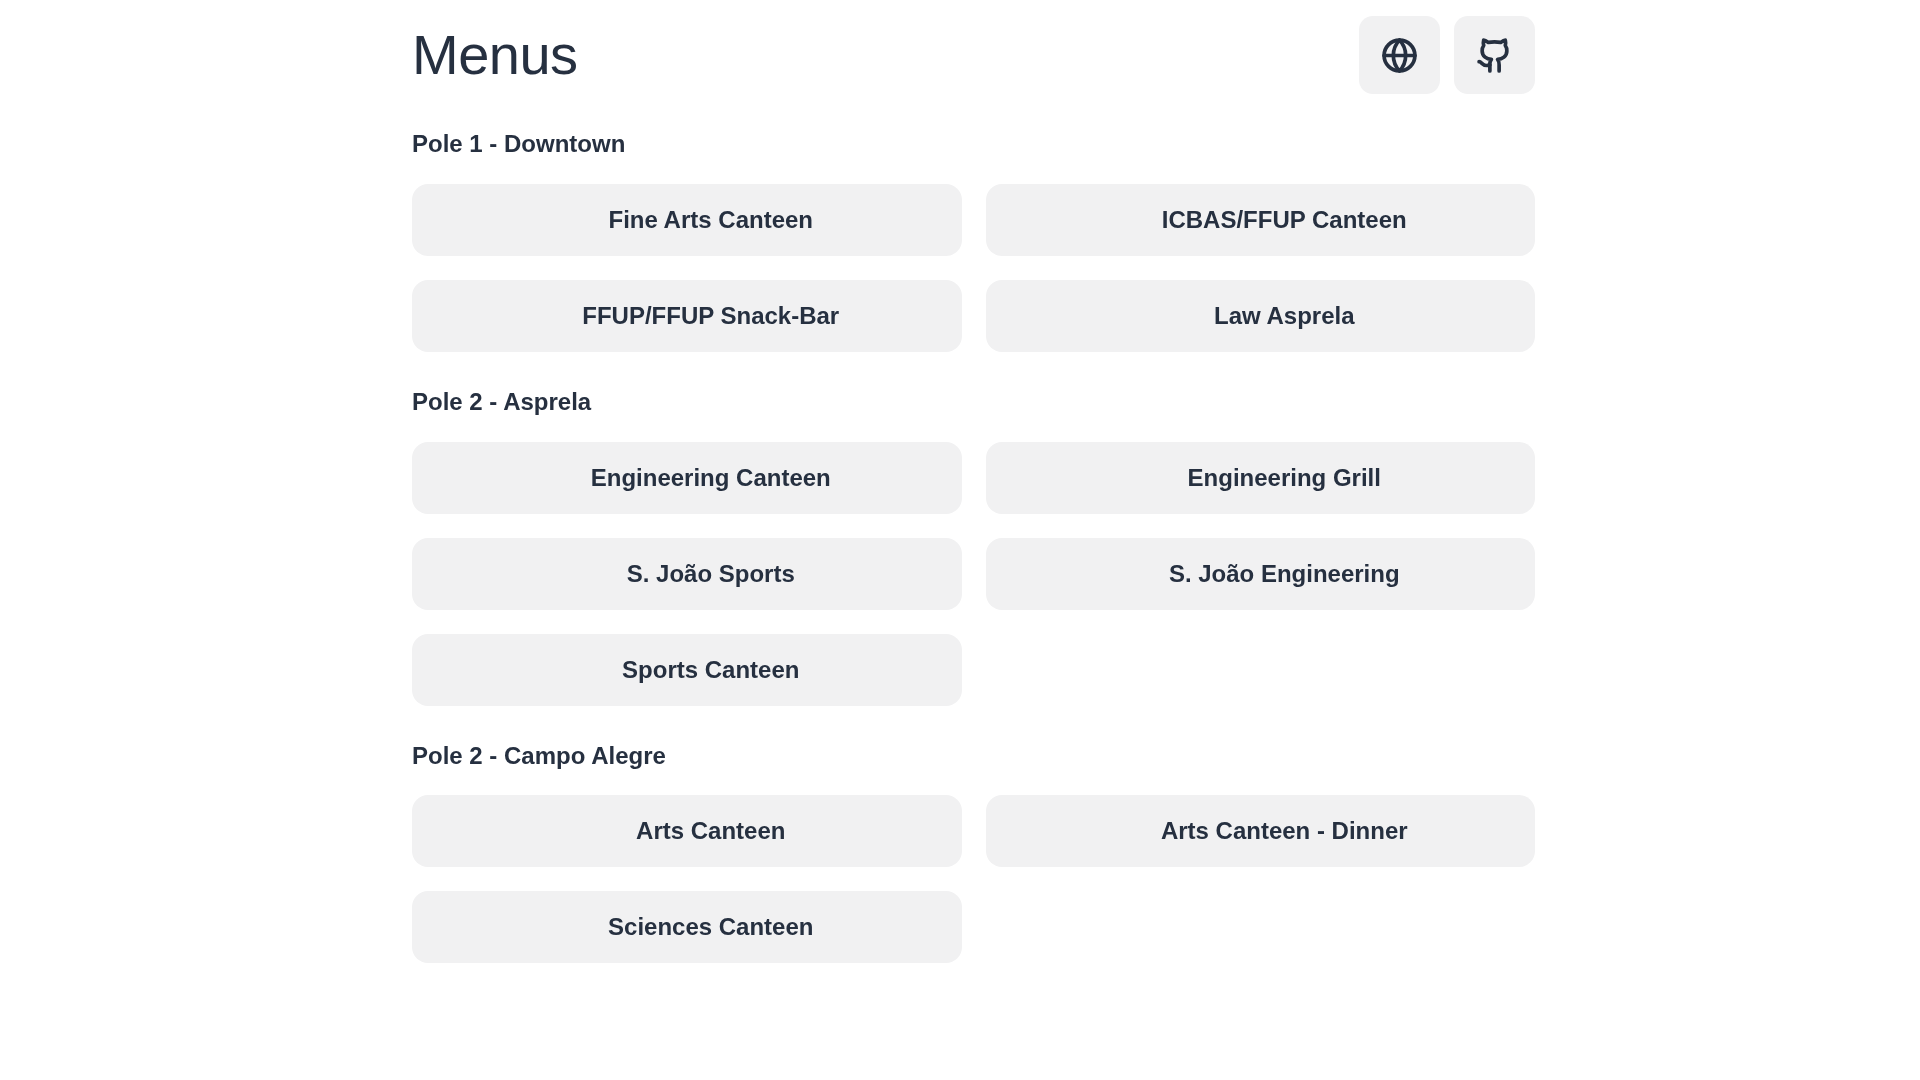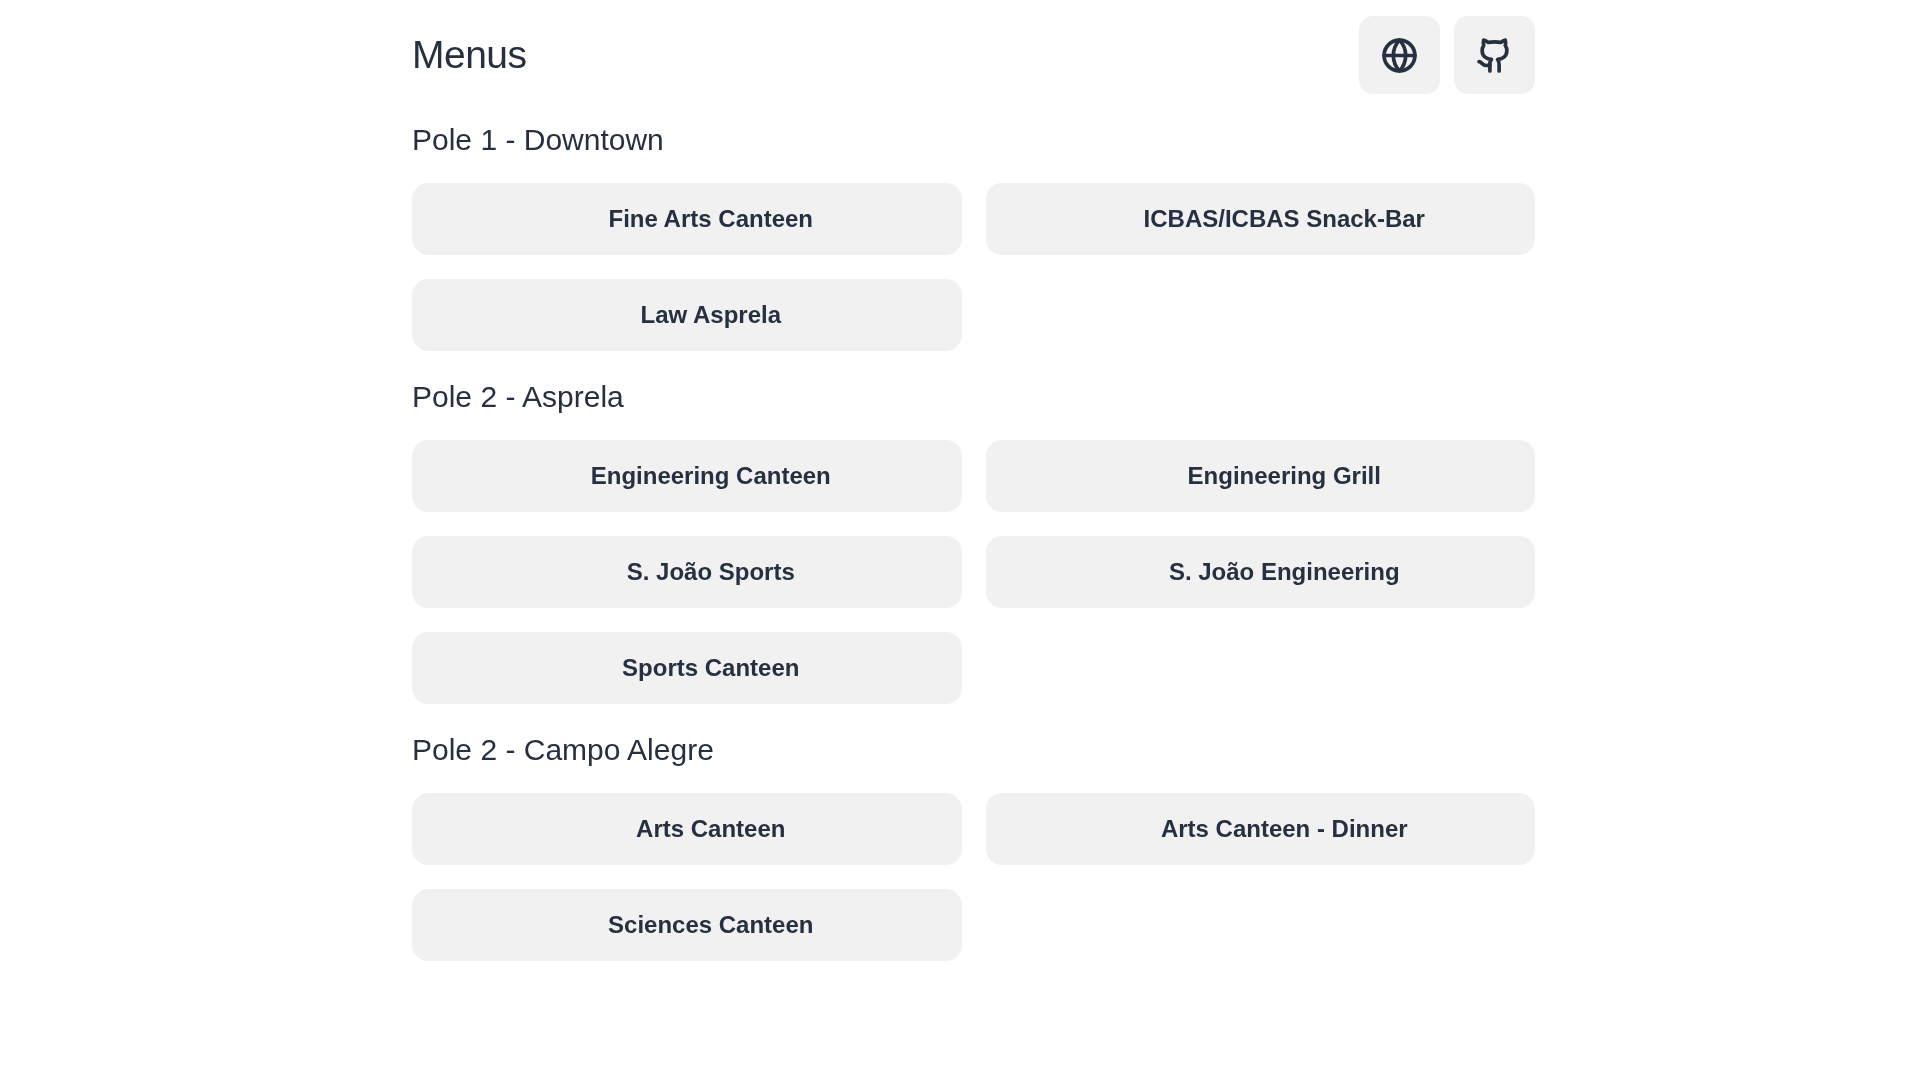--- a/index.html
+++ b/index.html
@@ -15,21 +15,21 @@
     width: 1123px;
     margin-left: 412px;
   }
   .page-header {
     display: flex;
     justify-content: space-between;
     align-items: center;
     padding-top: 16px;
   }
   .page-title {
-    font-size: 39px;
+    font-size: 56px;
     font-weight: 400;
     line-height: 1.15;
     letter-spacing: -0.5px;
   }
   .header-actions {
     display: flex;
     gap: 14px;
   }
   .icon-button {
     width: 81px;
@@ -45,24 +45,24 @@
   .icon-button svg {
     width: 37px;
     height: 37px;
     stroke: #263040;
     fill: none;
     stroke-width: 2.4;
     stroke-linecap: round;
     stroke-linejoin: round;
   }
   .section-title {
-    font-size: 30px;
-    font-weight: 400;
+    font-size: 24px;
+    font-weight: 700;
     line-height: 1.2;
-    margin-top: 28px;
+    margin-top: 36px;
     margin-bottom: 25px;
   }
   .section-grid {
     display: grid;
     grid-template-columns: 1fr 1fr;
     column-gap: 24px;
     row-gap: 24px;
   }
   .menu-button {
     height: 72px;
@@ -107,21 +107,22 @@
         </span>
       </button>
     </div>
   </header>
 
   <main>
   <section>
     <h2 class="section-title">Pole 1 - Downtown</h2>
     <div class="section-grid">
           <button class="menu-button">Fine Arts Canteen</button>
-          <button class="menu-button">ICBAS/ICBAS Snack-Bar</button>
+          <button class="menu-button">ICBAS/FFUP Canteen</button>
+          <button class="menu-button">FFUP/FFUP Snack-Bar</button>
           <button class="menu-button">Law Asprela</button>
         </div>
   </section>
 
   <section>
     <h2 class="section-title">Pole 2 - Asprela</h2>
     <div class="section-grid">
           <button class="menu-button">Engineering Canteen</button>
           <button class="menu-button">Engineering Grill</button>
           <button class="menu-button">S. João Sports</button>

